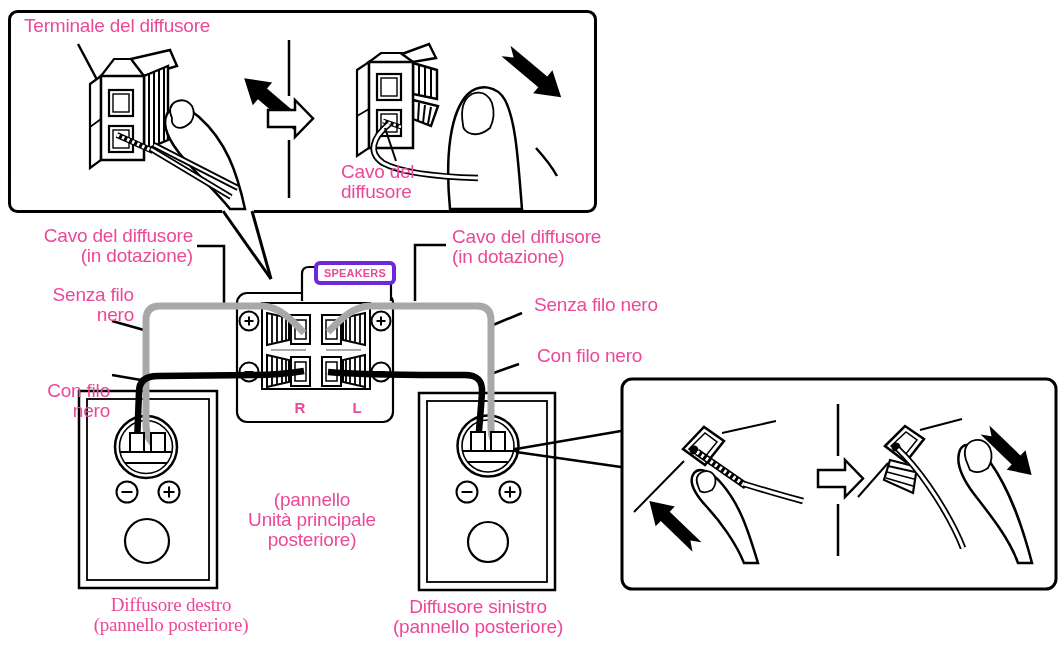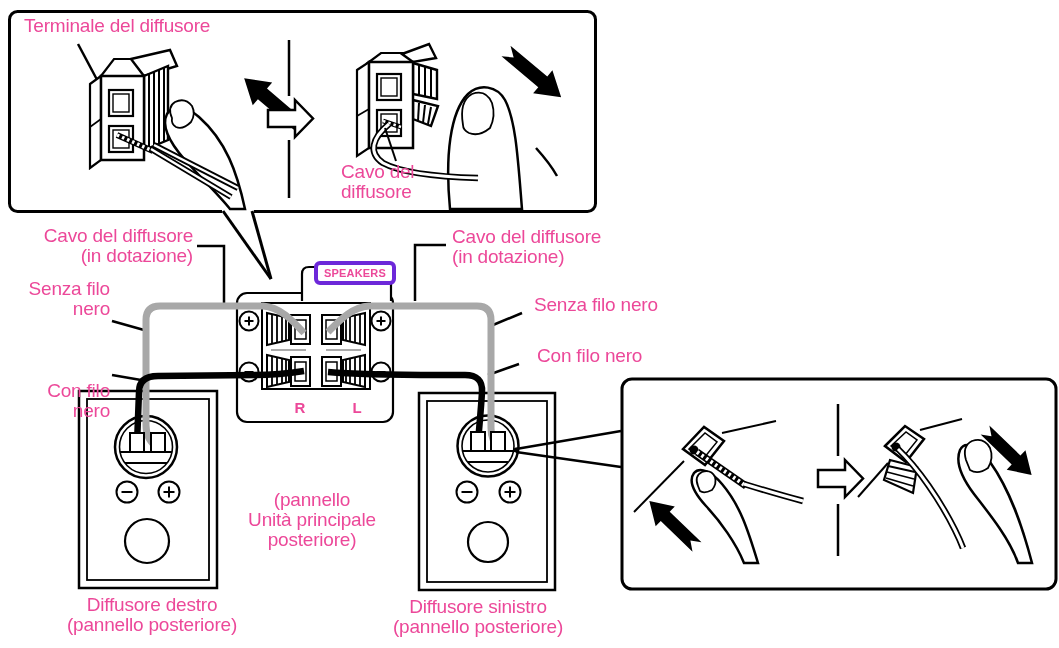--- a/index.html
+++ b/index.html
@@ -306,21 +306,21 @@
   <div class="lbl" style="left:341px;top:162px;">
     <div>Cavo del</div>
     <div>diffusore</div>
   </div>
 
   <div class="lbl right" style="left:0;top:226px;width:193px;">
     <div>Cavo del diffusore</div>
     <div>(in dotazione)</div>
   </div>
 
-  <div class="lbl right" style="left:0;top:279px;width:110px;">
+  <div class="lbl right" style="left:0;top:285px;width:110px;padding-left:24px;">
     <div>Senza filo</div>
     <div>nero</div>
   </div>
 
   <div class="lbl right" style="left:0;top:338px;width:110px;margin-top:43px;">
     <div>Con filo</div>
     <div>nero</div>
   </div>
 
   <div class="lbl" style="left:452px;top:227px;">
@@ -331,21 +331,21 @@
   <div class="lbl" style="left:534px;top:295px;">Senza filo nero</div>
 
   <div class="lbl" style="left:537px;top:346px;">Con filo nero</div>
 
   <div class="lbl center" style="left:232px;top:490px;width:160px;">
     <div>(pannello</div>
     <div>Unità principale</div>
     <div>posteriore)</div>
   </div>
 
-  <div class="lbl center" style="left:52px;top:595px;width:200px;">
+  <div class="lbl center" style="left:71px;top:595px;width:200px;font-family:Liberation Serif, serif;">
     <div>Diffusore destro</div>
     <div>(pannello posteriore)</div>
   </div>
 
   <div class="lbl center" style="left:378px;top:597px;width:200px;">
     <div>Diffusore sinistro</div>
     <div>(pannello posteriore)</div>
   </div>
 
   <div class="badge">SPEAKERS</div>

